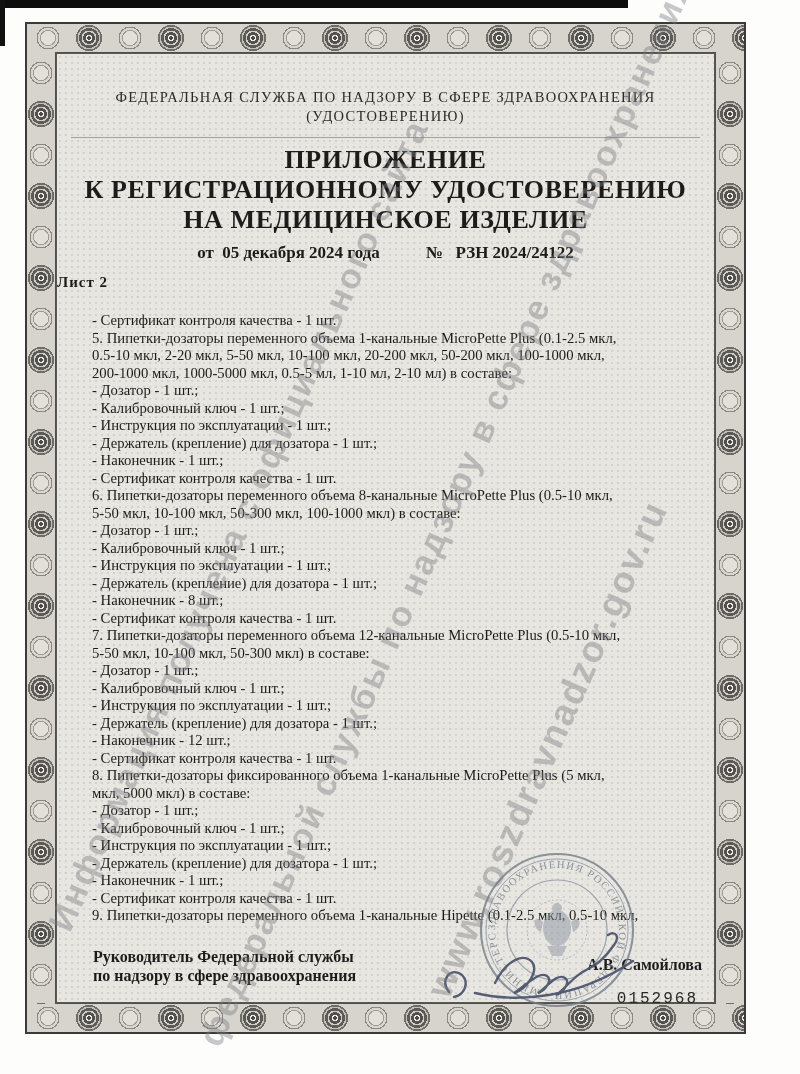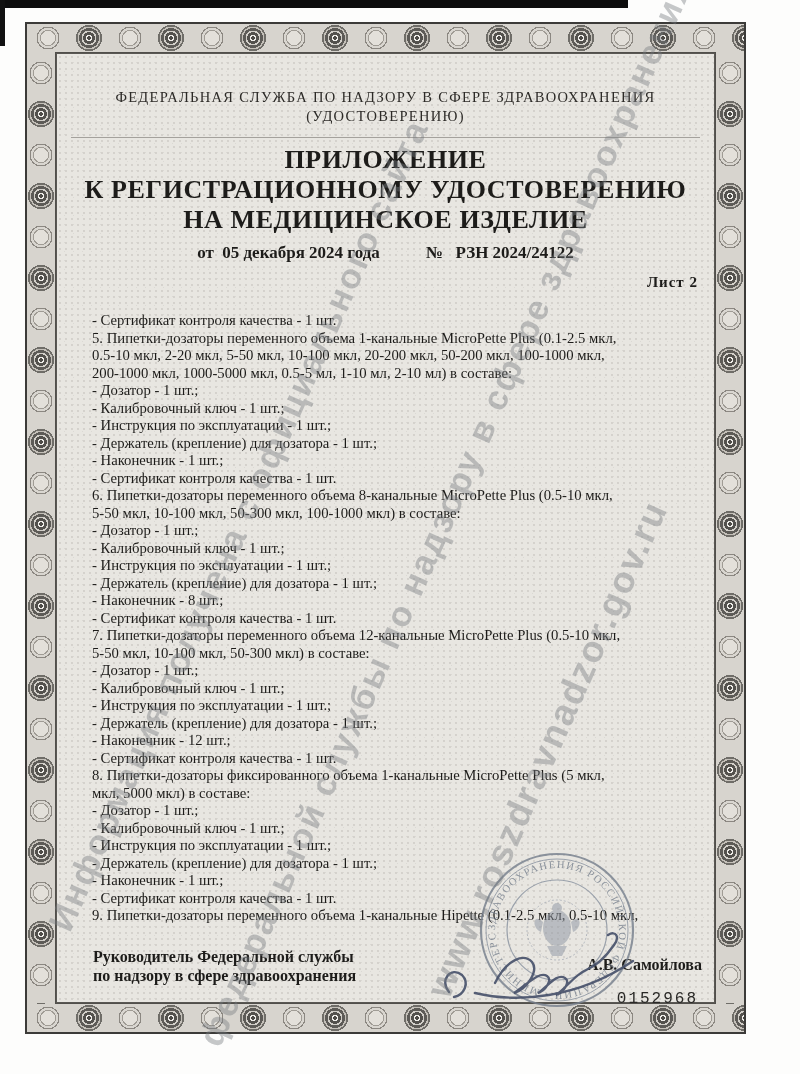--- a/index.html
+++ b/index.html
@@ -50,21 +50,21 @@
     z-index:2;
   }
   .agency{margin:34px 10px 0;text-align:center;font-size:14.5px;letter-spacing:1.3px;
     line-height:1.32;color:#2c2a27;}
   .divider{margin:11px 14px 0;border-top:1px solid rgba(95,92,87,0.5);}
   .title{margin-top:7px;text-align:center;font-weight:bold;font-size:26px;
     line-height:1.14;letter-spacing:0.6px;color:#1d1c1a;}
   .dateline{margin-top:9px;display:flex;justify-content:center;gap:46px;
     font-weight:bold;font-size:17px;color:#1d1c1a;align-items:center;}
   .dateline span{white-space:pre;}
-  .sheet{margin:11px 16px 0 0;text-align:right;font-weight:bold;font-size:15px;
+  .sheet{margin:11px 16px 0 0;font-weight:bold;font-size:15px;
     letter-spacing:1px;color:#1d1c1a;}
   .doc-body{margin:21px 6px 0 35px;font-size:14.7px;line-height:17.5px;color:#1c1b19;}
   .doc-body .body-line{white-space:nowrap;}
 
   .signer-title{position:absolute;left:36px;top:893px;font-weight:bold;
     font-size:16px;line-height:1.2;color:#1d1c1a;}
   .signer-name{position:absolute;right:12px;top:902px;font-weight:bold;
     font-size:16px;color:#1d1c1a;}
   .serial{position:absolute;right:16px;top:936px;font-family:"Liberation Mono",monospace;
     font-size:16px;letter-spacing:2px;color:#2a2927;}

